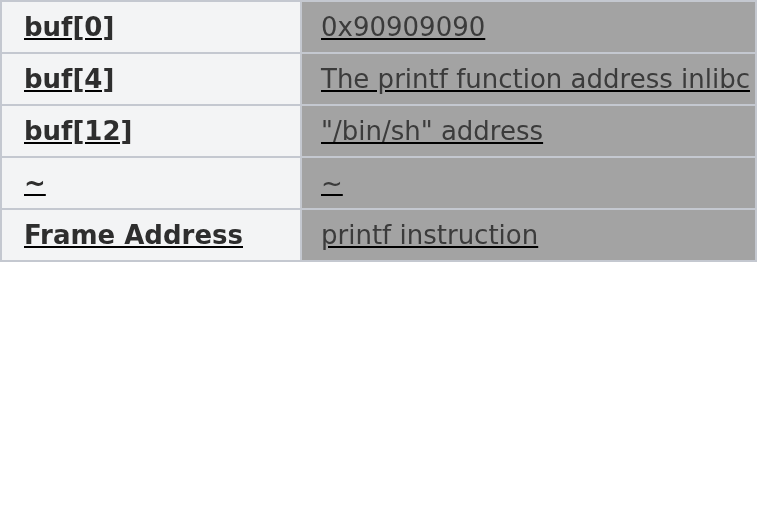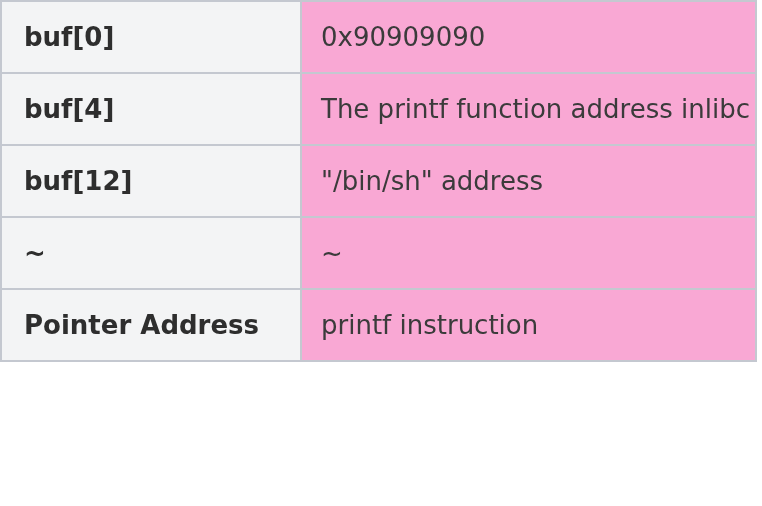--- a/index.html
+++ b/index.html
@@ -16,36 +16,37 @@
   table.stack-table {
     border-collapse: collapse;
     table-layout: fixed;
     width: 757px;
     margin: 0;
   }
   table.stack-table, table.stack-table th, table.stack-table td {
     border: 2px solid #c4c8d0;
   }
   table.stack-table tr {
-    height: 72px;
+    height: 52px;
+    text-decoration: underline;
   }
   table.stack-table th {
     width: 276px;
     background: #f3f4f5;
     color: #2e2e2e;
     font-weight: 700;
     font-size: 26px;
     text-align: left;
     vertical-align: middle;
     padding: 0 0 0 22px;
     white-space: nowrap;
     overflow: hidden;
   }
   table.stack-table td {
-    background: #f9a8d4;
+    background: #a3a3a3;
     color: #3b3b3b;
     font-weight: 400;
     font-size: 26px;
     text-align: left;
     vertical-align: middle;
     padding: 0 0 0 19px;
     white-space: nowrap;
     overflow: hidden;
   }
 </style>
@@ -64,17 +65,17 @@
     </tr>
     <tr>
       <th>buf[12]</th>
       <td>"/bin/sh" address</td>
     </tr>
     <tr>
       <th>~</th>
       <td>~</td>
     </tr>
     <tr>
-      <th>Pointer Address</th>
+      <th>Frame Address</th>
       <td>printf instruction</td>
     </tr>
   </tbody>
 </table>
 
 </body></html>

